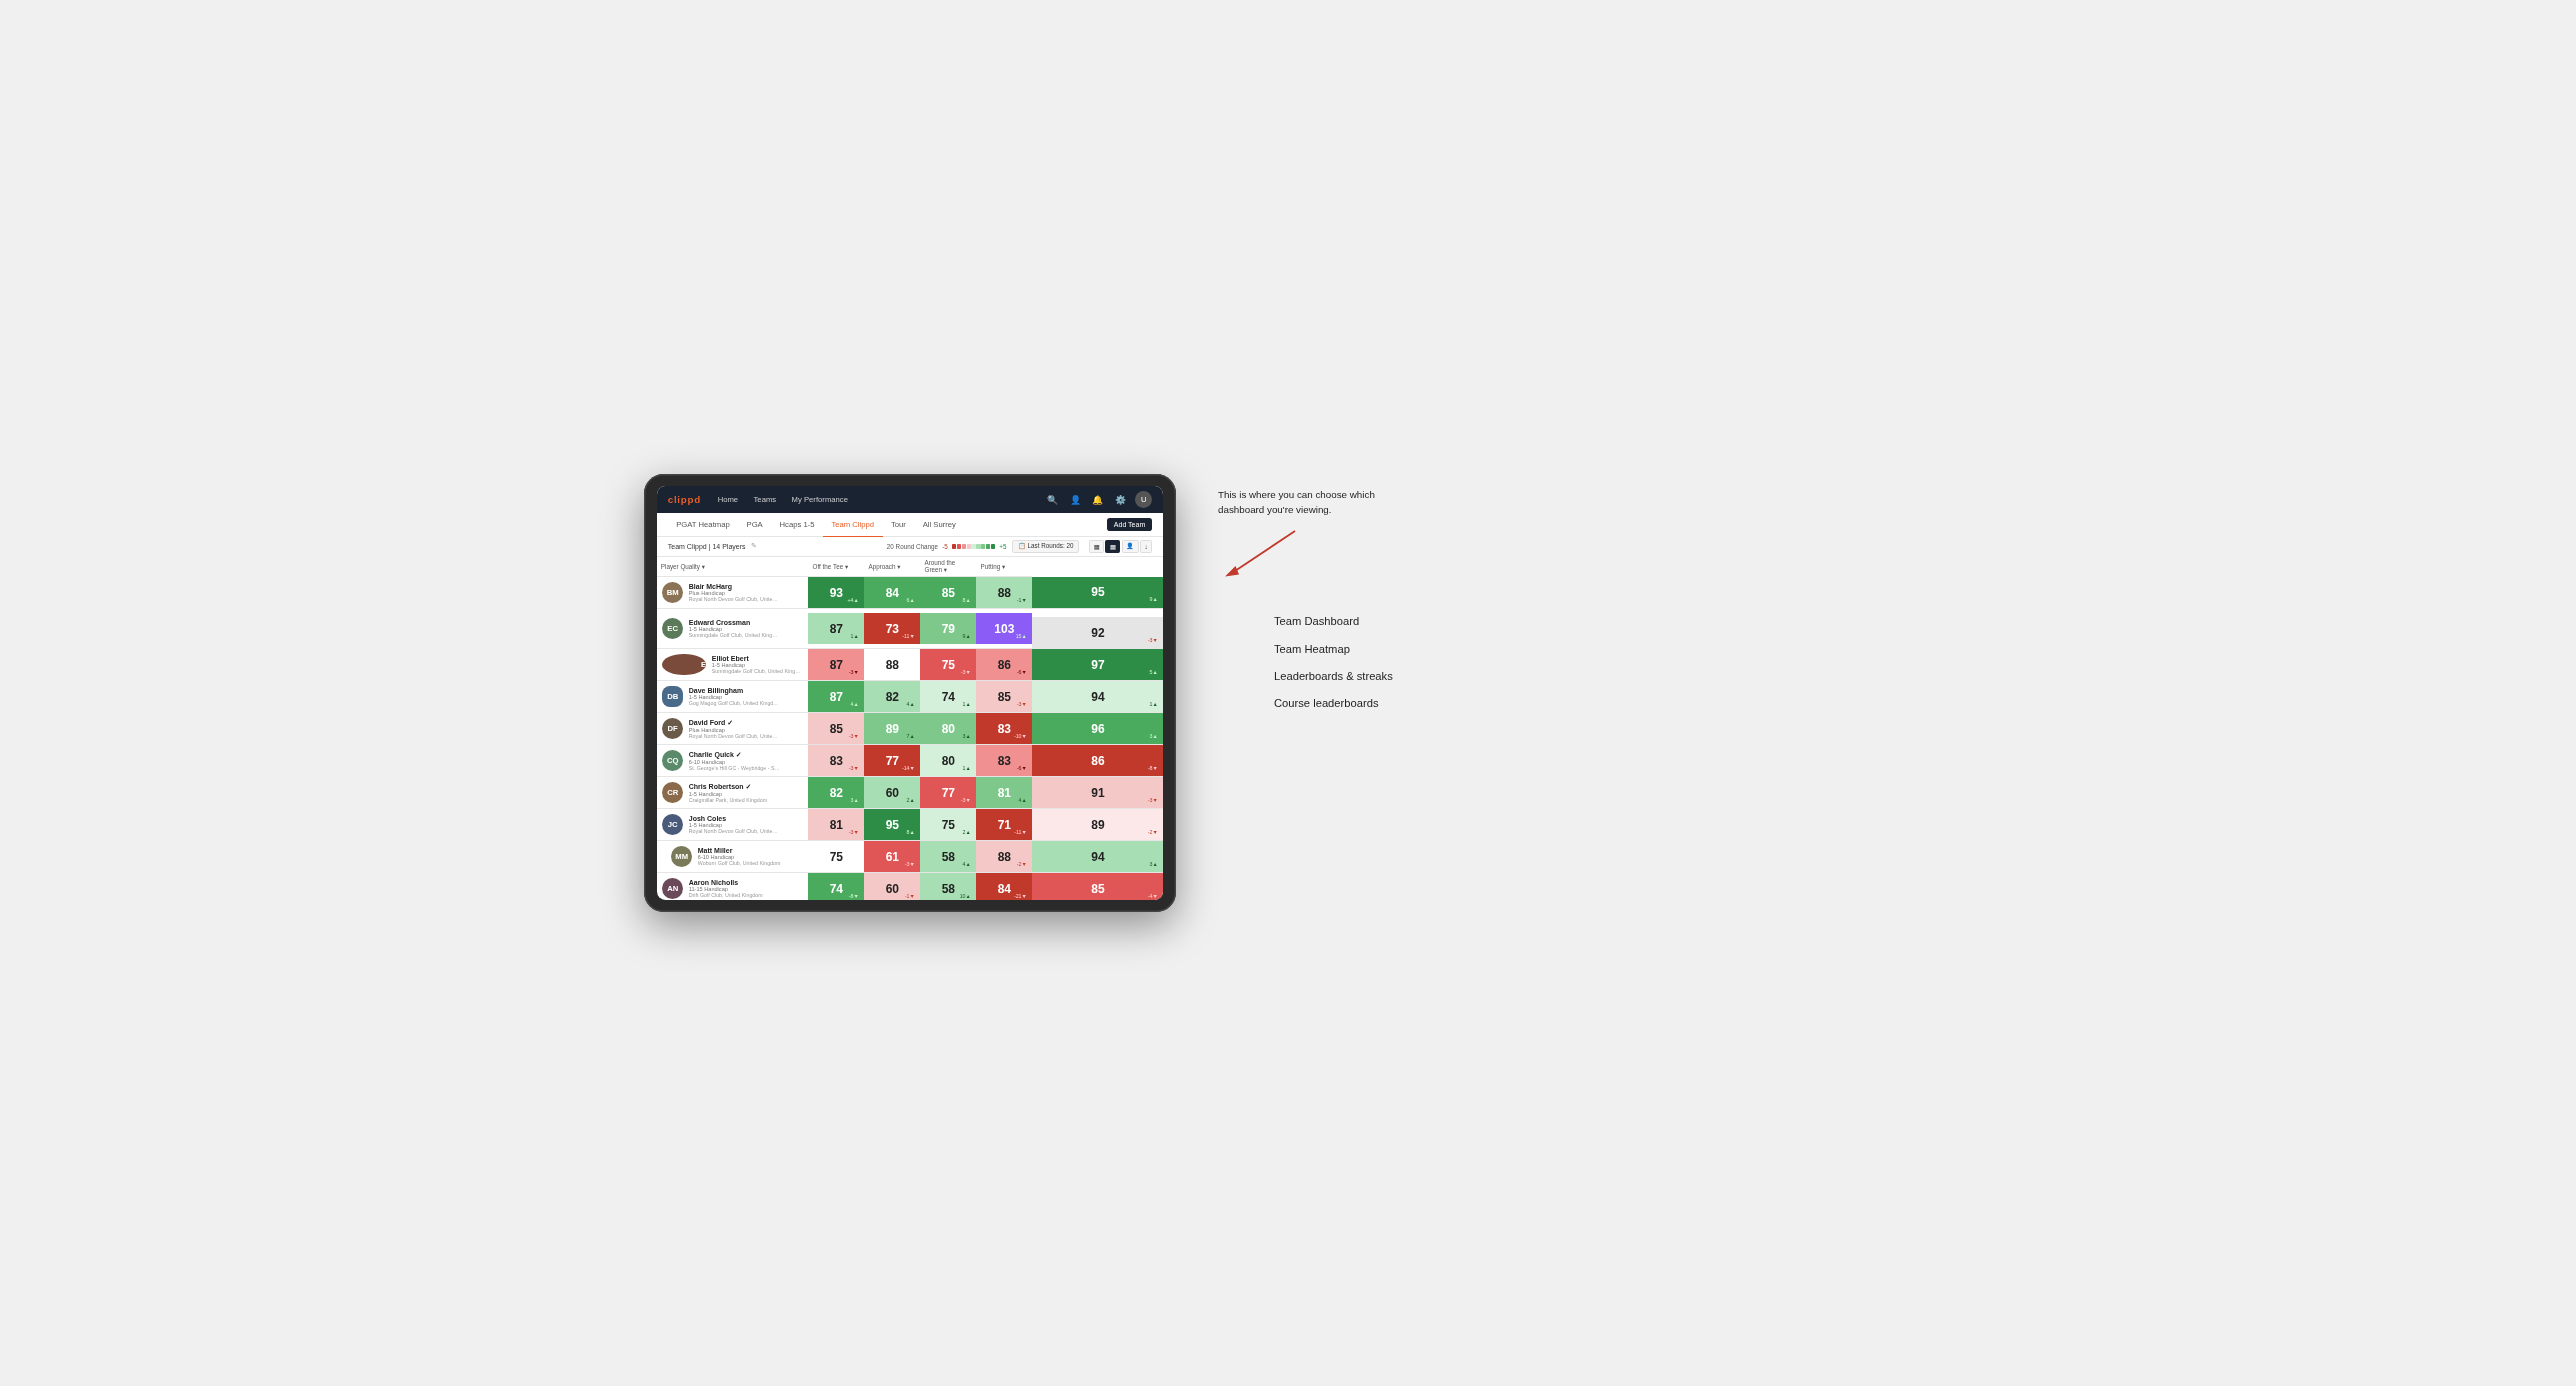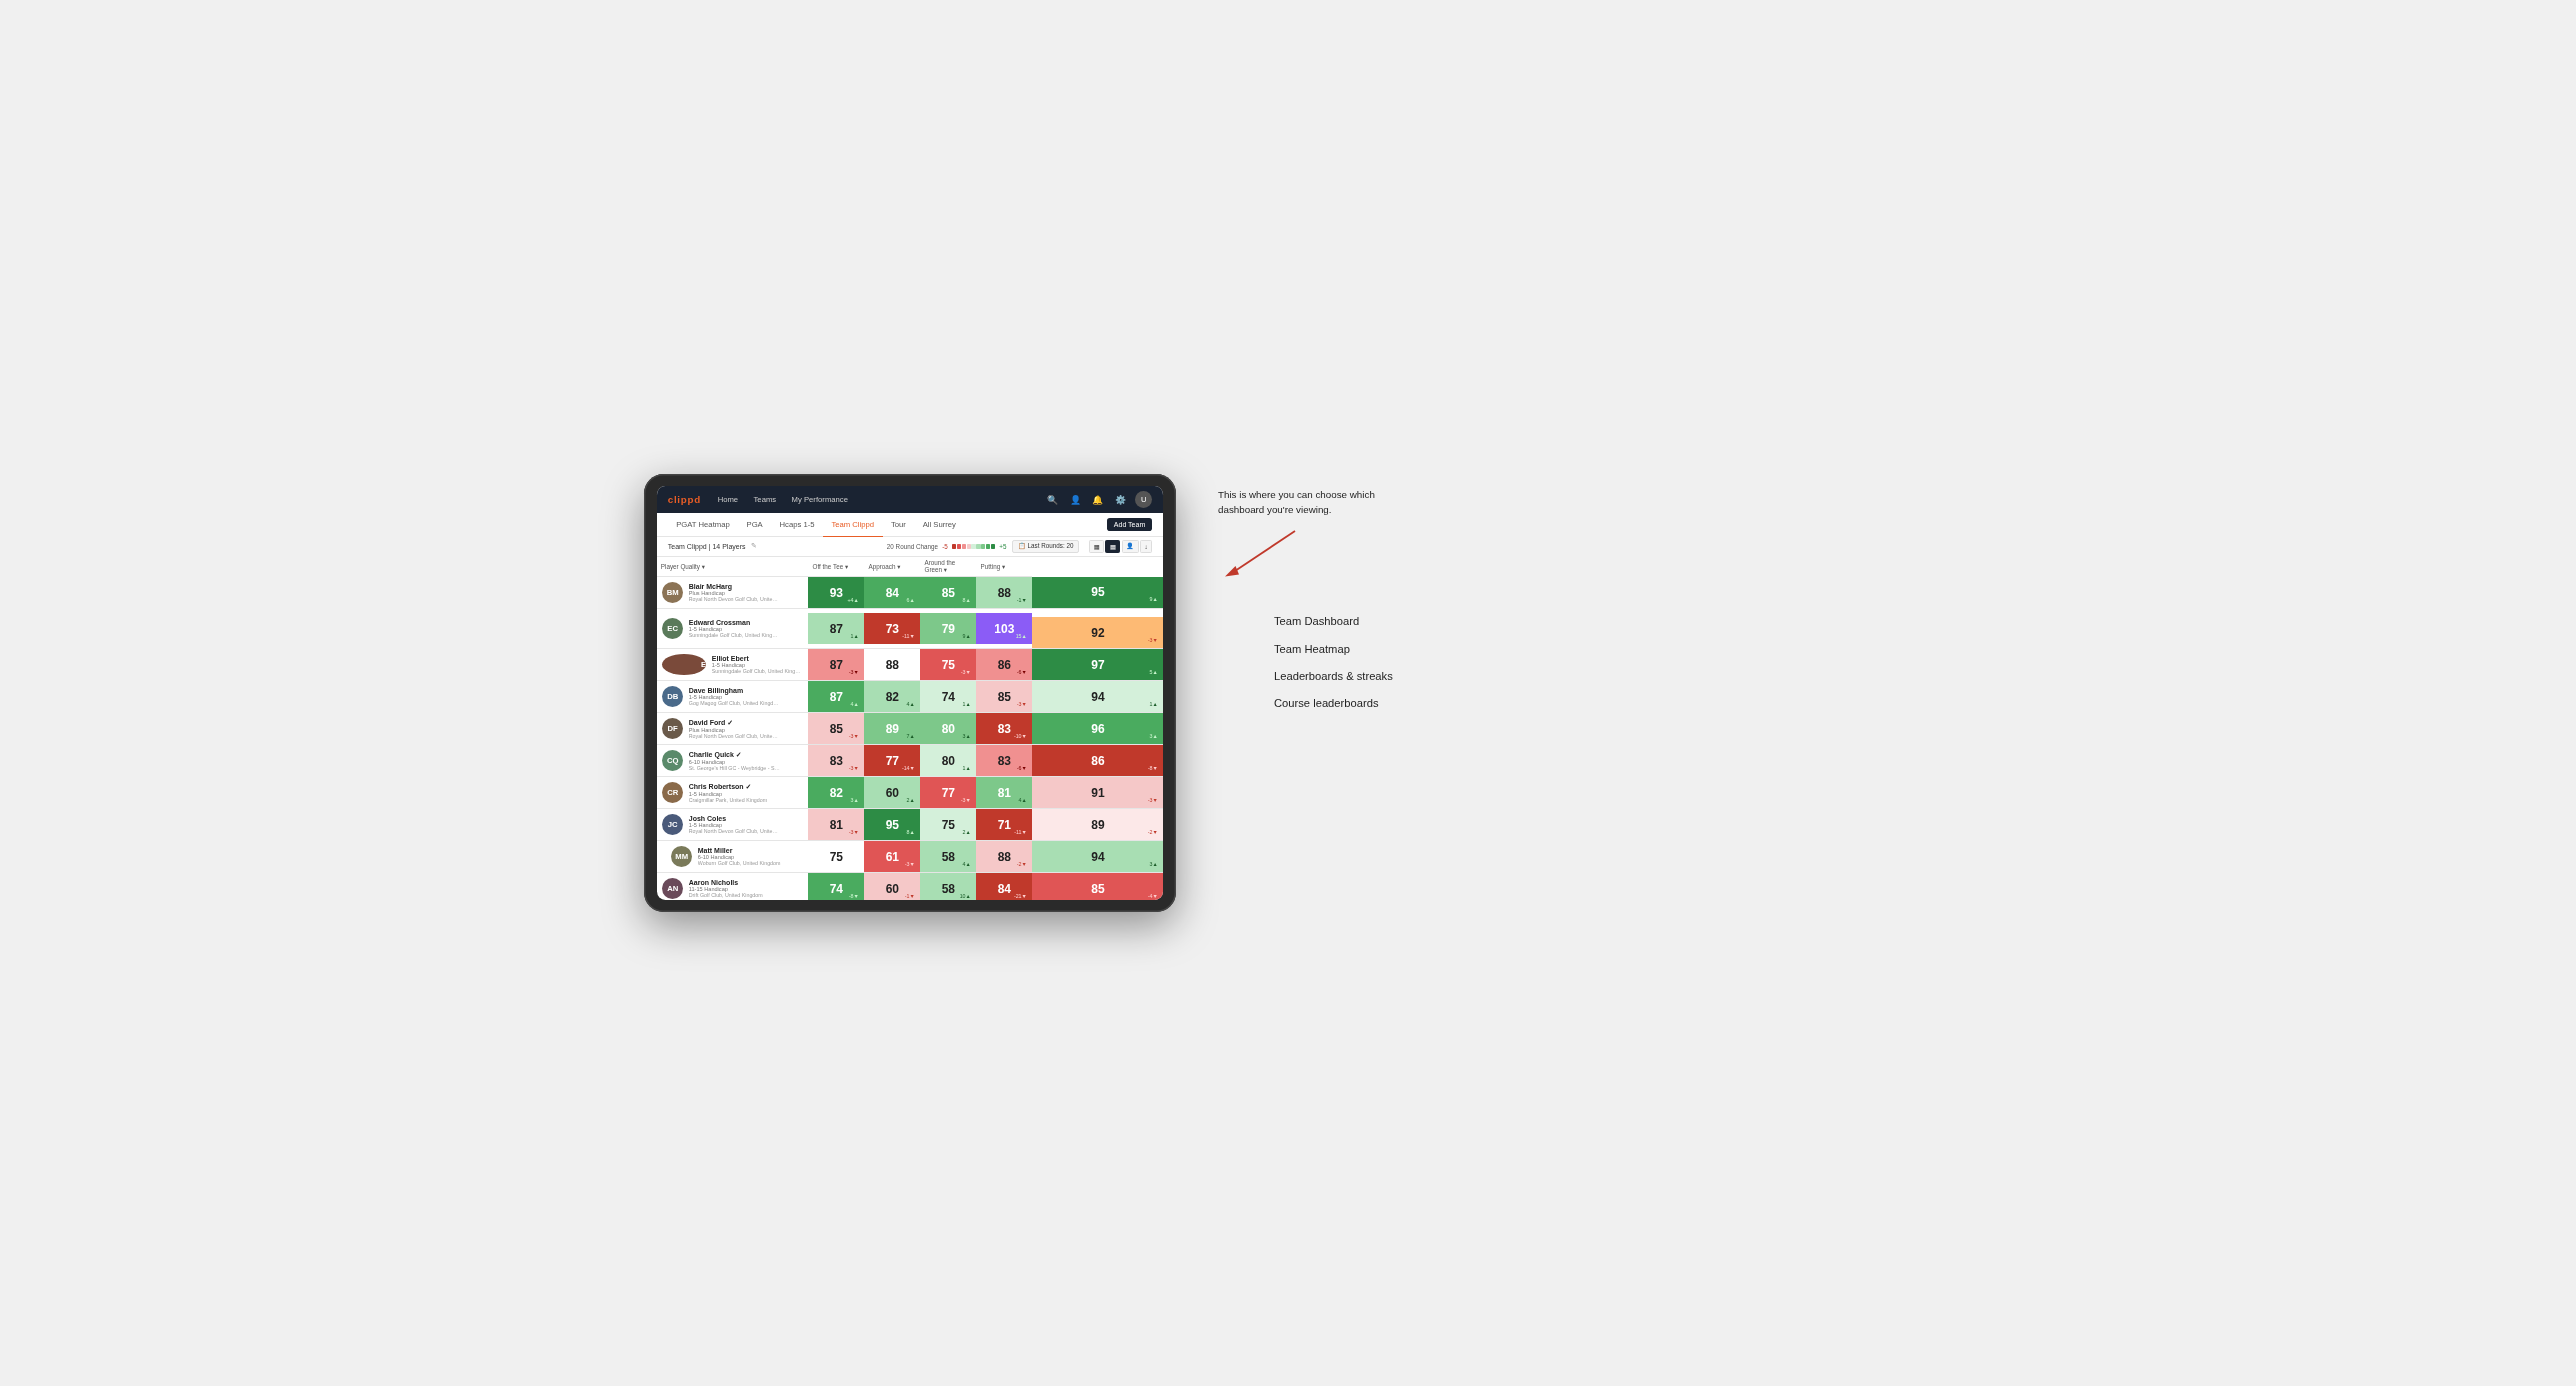--- a/index.html
+++ b/index.html
@@ -495,21 +495,21 @@
                     <span class="score-change" style="color: rgb(26, 92, 40);">9▲</span>
                   </div>
                 </td>
                 <td class="score-cell">
                   <div class="score-box" style="background: #8b5cf6;">
                     <span class="score-number" style="color: rgb(255, 255, 255);">103</span>
                     <span class="score-change" style="color: rgb(200, 245, 204);">15▲</span>
                   </div>
                 </td>
                 <td class="score-cell">
-                  <div class="score-box" style="background: #fdba74; margin-top: 8px;">
+                  <div class="score-box" style="background: #e5e5e5; margin-top: 8px;">
                     <span class="score-number" style="color: rgb(34, 34, 34);">92</span>
                     <span class="score-change" style="color: rgb(192, 57, 43);">-3▼</span>
                   </div>
                 </td>
               </tr>
               <tr class="data-row">
                 <td>
                   <div class="player-cell">
                     <div class="player-avatar" style="background: rgb(122, 74, 58); padding-left: 44px;">EE</div>
                     <div class="player-info">
@@ -545,21 +545,21 @@
                 <td class="score-cell">
                   <div class="score-box" style="background: rgb(45, 140, 69);">
                     <span class="score-number" style="color: rgb(255, 255, 255);">97</span>
                     <span class="score-change" style="color: rgb(200, 245, 204);">5▲</span>
                   </div>
                 </td>
               </tr>
               <tr class="data-row">
                 <td>
                   <div class="player-cell">
-                    <div class="player-avatar" style="background: rgb(74, 106, 138);">DB</div>
+                    <div class="player-avatar" style="background: rgb(74, 106, 138); border-radius: 8px;">DB</div>
                     <div class="player-info">
                       <div class="player-name">Dave Billingham</div>
                       <div class="player-handicap">1-5 Handicap</div>
                       <div class="player-club">Gog Magog Golf Club, United Kingdom</div>
                     </div>
                   </div>
                 </td>
                 <td class="score-cell">
                   <div class="score-box" style="background: rgb(74, 171, 95);">
                     <span class="score-number" style="color: rgb(255, 255, 255);">87</span>

